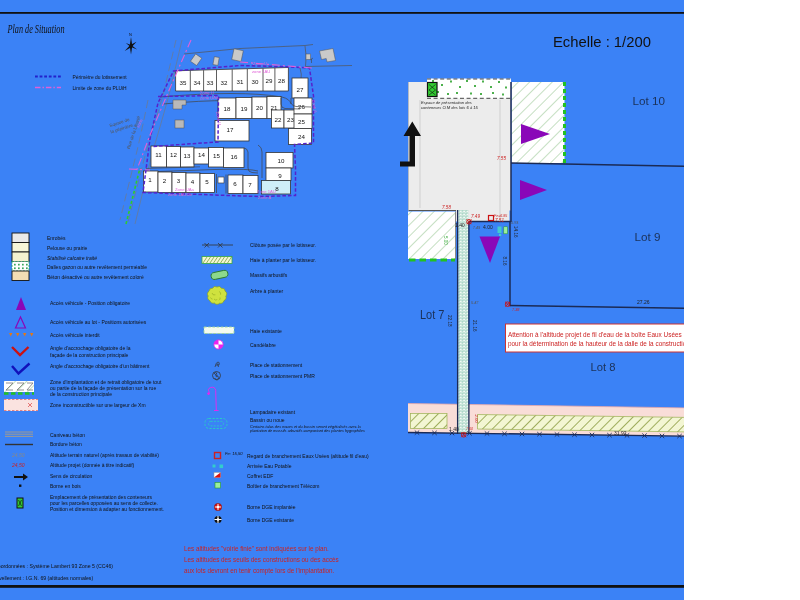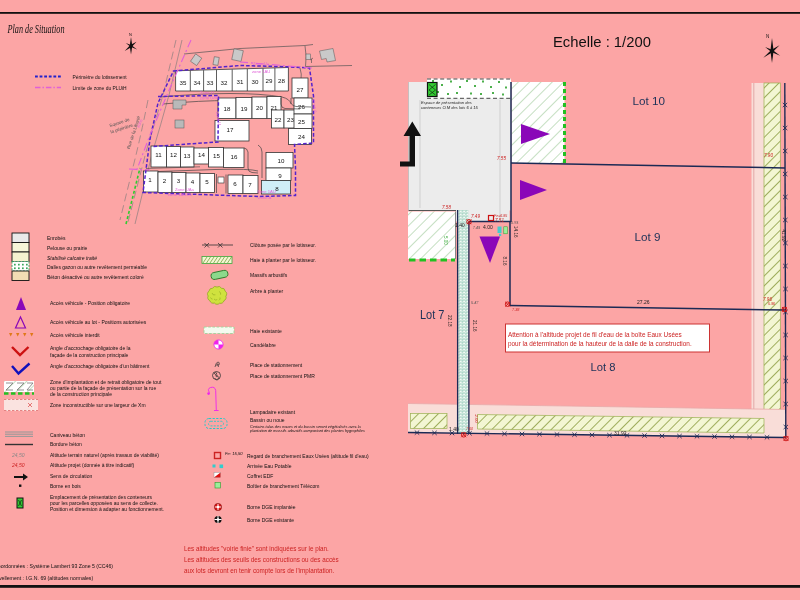--- a/index.html
+++ b/index.html
@@ -1,16 +1,16 @@
 <!DOCTYPE html>
 <html><head>
 <meta charset="utf-8">
 <style>
   html,body{margin:0;padding:0;background:#ffffff;}
-  #page{position:relative;width:800px;height:600px;background:#fca5a5;overflow:hidden;
+  #page{position:relative;width:684px;height:600px;background:#3b82f6;overflow:hidden;
         font-family:"Liberation Sans",sans-serif;}
   svg text{font-family:"Liberation Sans",sans-serif;}
   .ser{font-family:"Liberation Serif",serif;}
 </style>
 </head>
 <body>
 <div id="page">
 <svg width="800" height="600" viewBox="0 0 800 600">
 <defs>
 

